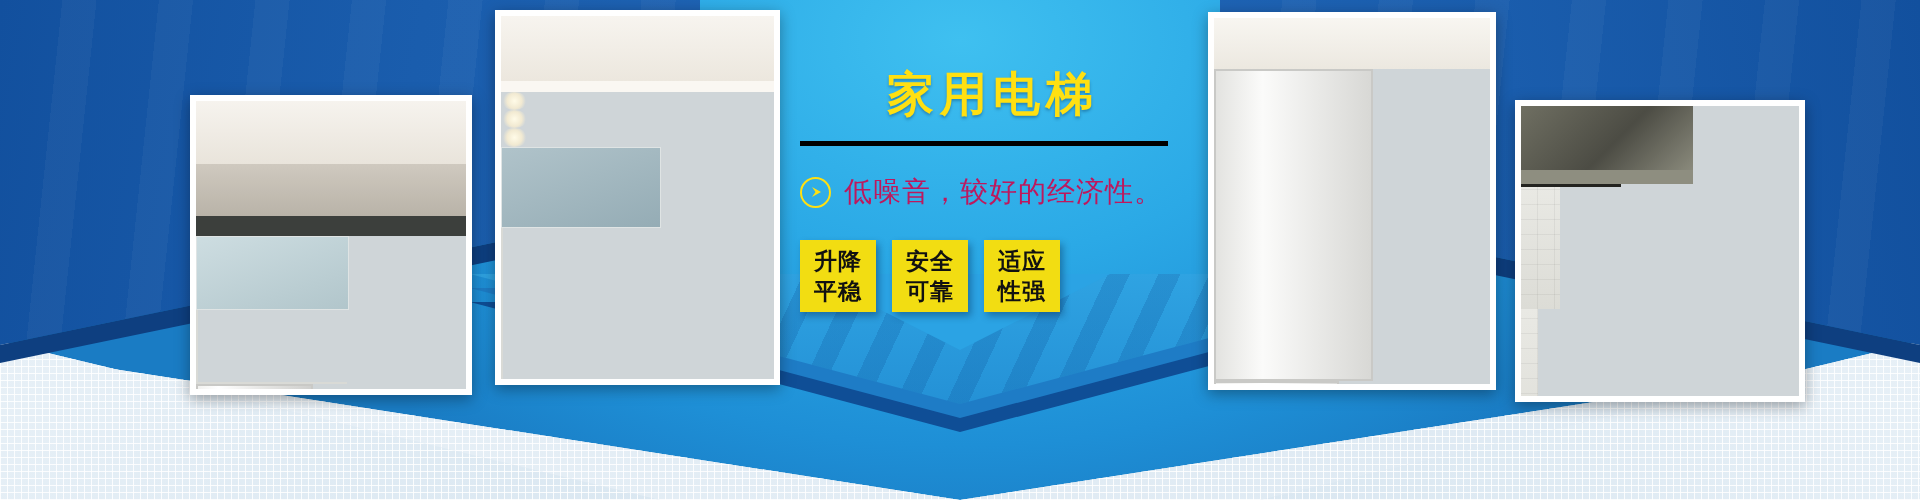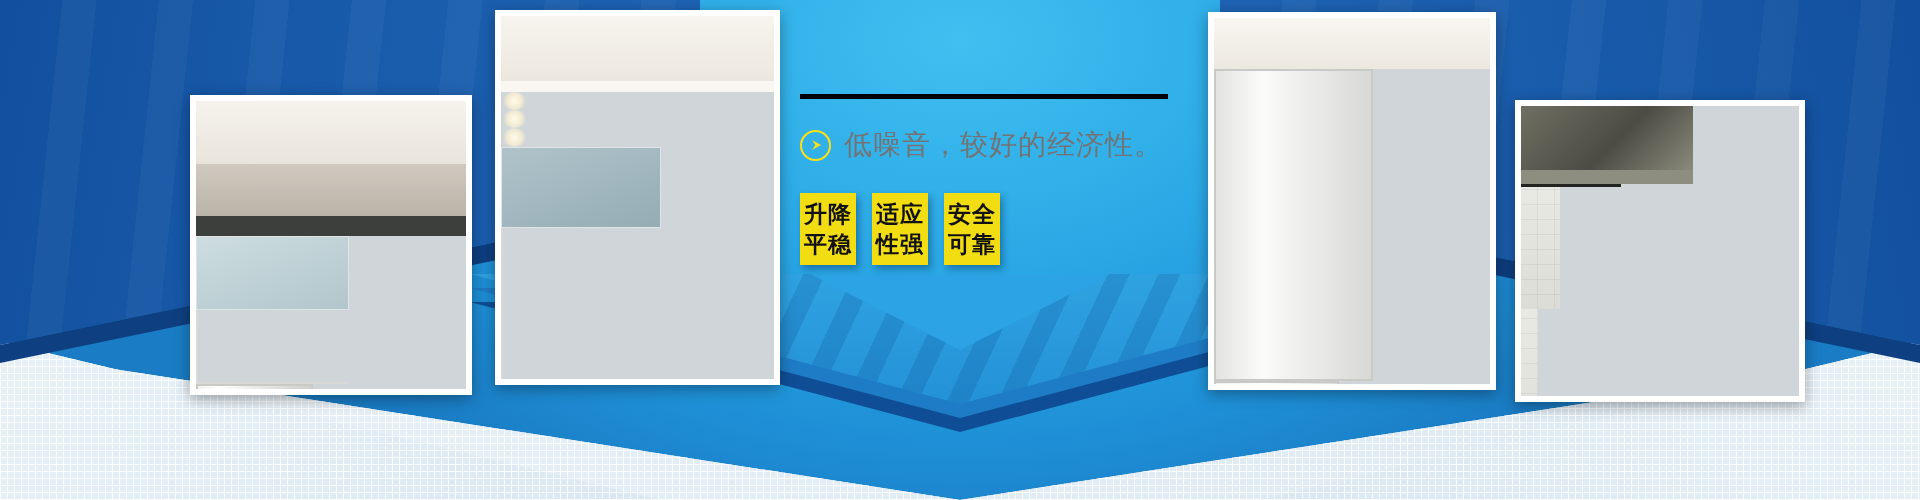--- a/index.html
+++ b/index.html
@@ -220,32 +220,32 @@
     width: 27px; height: 27px;
     border: 2.5px solid #FFE011;
     border-radius: 50%;
     display: flex;
     align-items: center;
     justify-content: center;
     flex: none;
   }
   .arrow-icon svg { display: block; }
   .tagline {
-    color: #737373;
+    color: #be185d;
     font-size: 28px;
     letter-spacing: 1px;
     white-space: nowrap;
   }
   .tags {
     display: flex;
     gap: 16px;
     margin-top: 29px;
   }
   .tag {
-    width: 56px;
+    width: 76px;
     height: 72px;
     background: #F2DD12;
     color: #111111;
     font-size: 23px;
     font-weight: bold;
     line-height: 30px;
     letter-spacing: 1px;
     display: flex;
     flex-direction: column;
     align-items: center;
@@ -332,42 +332,43 @@
         <div style="left:28%; top:6%; width:36%; height:3px; background:#23231f;"></div>
         <div class="wrapfilm" style="left:26%; top:8%; width:14%; height:42%;"></div>
         <div class="wrapfilm" style="left:20%; top:12%; width:6%;  height:60%;"></div>
 
       </div>
     </div>
   </div>
 
   <div class="text-block">
 
+    <div class="headline">家用电梯</div>
 
     <div class="divider"></div>
 
     <div class="tagline-row">
       <span class="arrow-icon">
         <svg width="14" height="14" viewBox="0 0 14 14" aria-hidden="true">
           <polygon points="3,2 12,7 3,12 6.5,7" fill="#FFE011"></polygon>
         </svg>
       </span>
       <span class="tagline">低噪音，较好的经济性。</span>
     </div>
 
     <div class="tags">
       <div class="tag">
         <span>升降</span>
         <span>平稳</span>
       </div>
       <div class="tag">
+        <span>安全</span>
+        <span>可靠</span>
+      </div>
+      <div class="tag">
         <span>适应</span>
         <span>性强</span>
       </div>
-      <div class="tag">
-        <span>安全</span>
-        <span>可靠</span>
-      </div>
     </div>
 
   </div>
 
 </div>
 
 </body></html>

